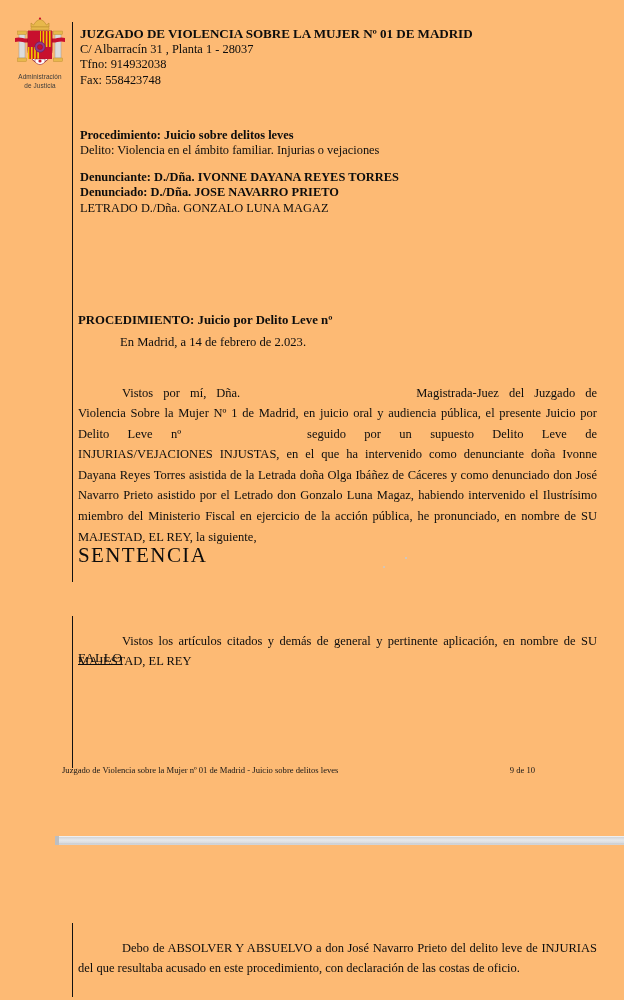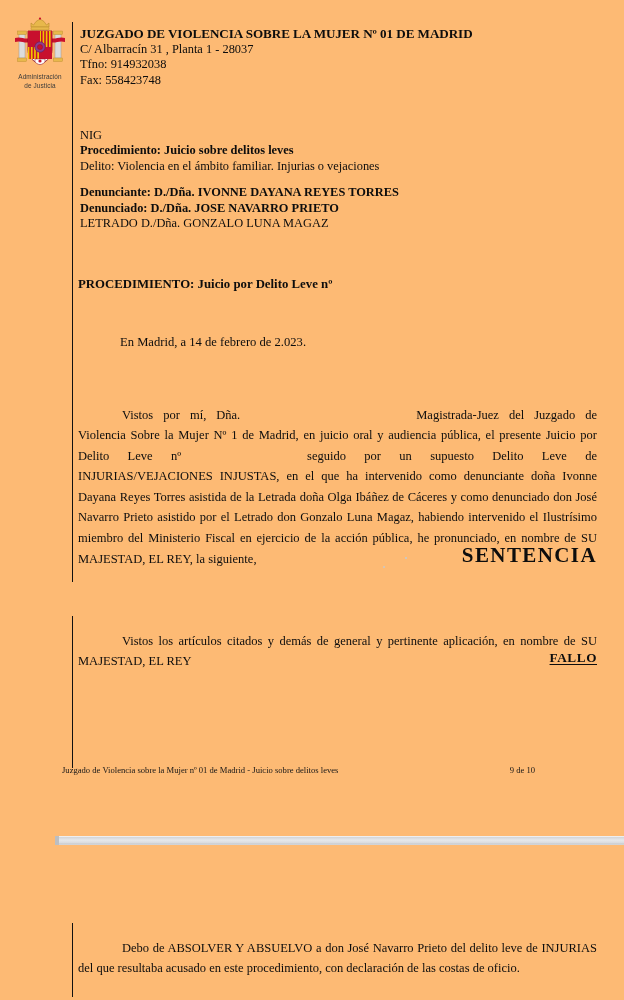--- a/index.html
+++ b/index.html
@@ -78,20 +78,21 @@
   }
   .case-line.b { font-weight: bold; }
   .case-gap { height: 11px; }
 
   .proc-block { left: 78px; top: 276px; width: 510px; }
   .proc-line {
     font-weight: bold;
     font-size: 12.8px;
     line-height: 16px;
     white-space: nowrap;
+    margin-top: 36px;
   }
 
   .date-block { left: 120px; top: 334px; }
   .date-line { font-size: 12.6px; line-height: 16px; white-space: nowrap; }
 
   
   .body-para {
     position: absolute;
     left: 78px;
     width: 519px;
@@ -102,28 +103,28 @@
   }
   .body-para .indent { display: inline-block; width: 44px; }
   
   .redacted {
     display: inline-block;
     background: transparent;
   }
   .gap-name { width: 176px; }
   .gap-num  { width: 126px; }
 
-  .para-main { top: 392px; }
+  .para-main { top: 370px; }
 
   .heading-centered {
     position: absolute;
     left: 78px;
     width: 519px;
-    text-align: right;
-    font-weight: bold;
+    text-align: left;
+    font-weight: normal;
   }
   .h-sentencia { top: 543px; font-size: 21px; letter-spacing: 1.4px; }
   .h-fallo {
     top: 650px;
     font-size: 13.2px;
     letter-spacing: 0.6px;
     text-decoration: underline;
     text-underline-offset: 2px;
   }
   
@@ -234,21 +235,20 @@
   <div class="margin-rule rule-c"></div>
 
   <div class="blk hdr-block">
     <div class="hdr-title">JUZGADO DE VIOLENCIA SOBRE LA MUJER Nº 01 DE MADRID</div>
     <div class="hdr-line">C/ Albarracín 31 , Planta 1 - 28037</div>
     <div class="hdr-line">Tfno: 914932038</div>
     <div class="hdr-line">Fax: 558423748</div>
   </div>
 
   <div class="blk case-block">
-    <div class="case-line">NIG</div>
     <div class="case-line b">Procedimiento: Juicio sobre delitos leves</div>
     <div class="case-line">Delito: Violencia en el ámbito familiar. Injurias o vejaciones</div>
     <div class="case-gap"></div>
     <div class="case-line b">Denunciante: D./Dña. IVONNE DAYANA REYES TORRES</div>
     <div class="case-line b">Denunciado: D./Dña. JOSE NAVARRO PRIETO</div>
     <div class="case-line">LETRADO D./Dña. GONZALO LUNA MAGAZ</div>
   </div>
 
   <div class="blk proc-block">
     <div class="proc-line">PROCEDIMIENTO: Juicio por Delito Leve nº</div>

